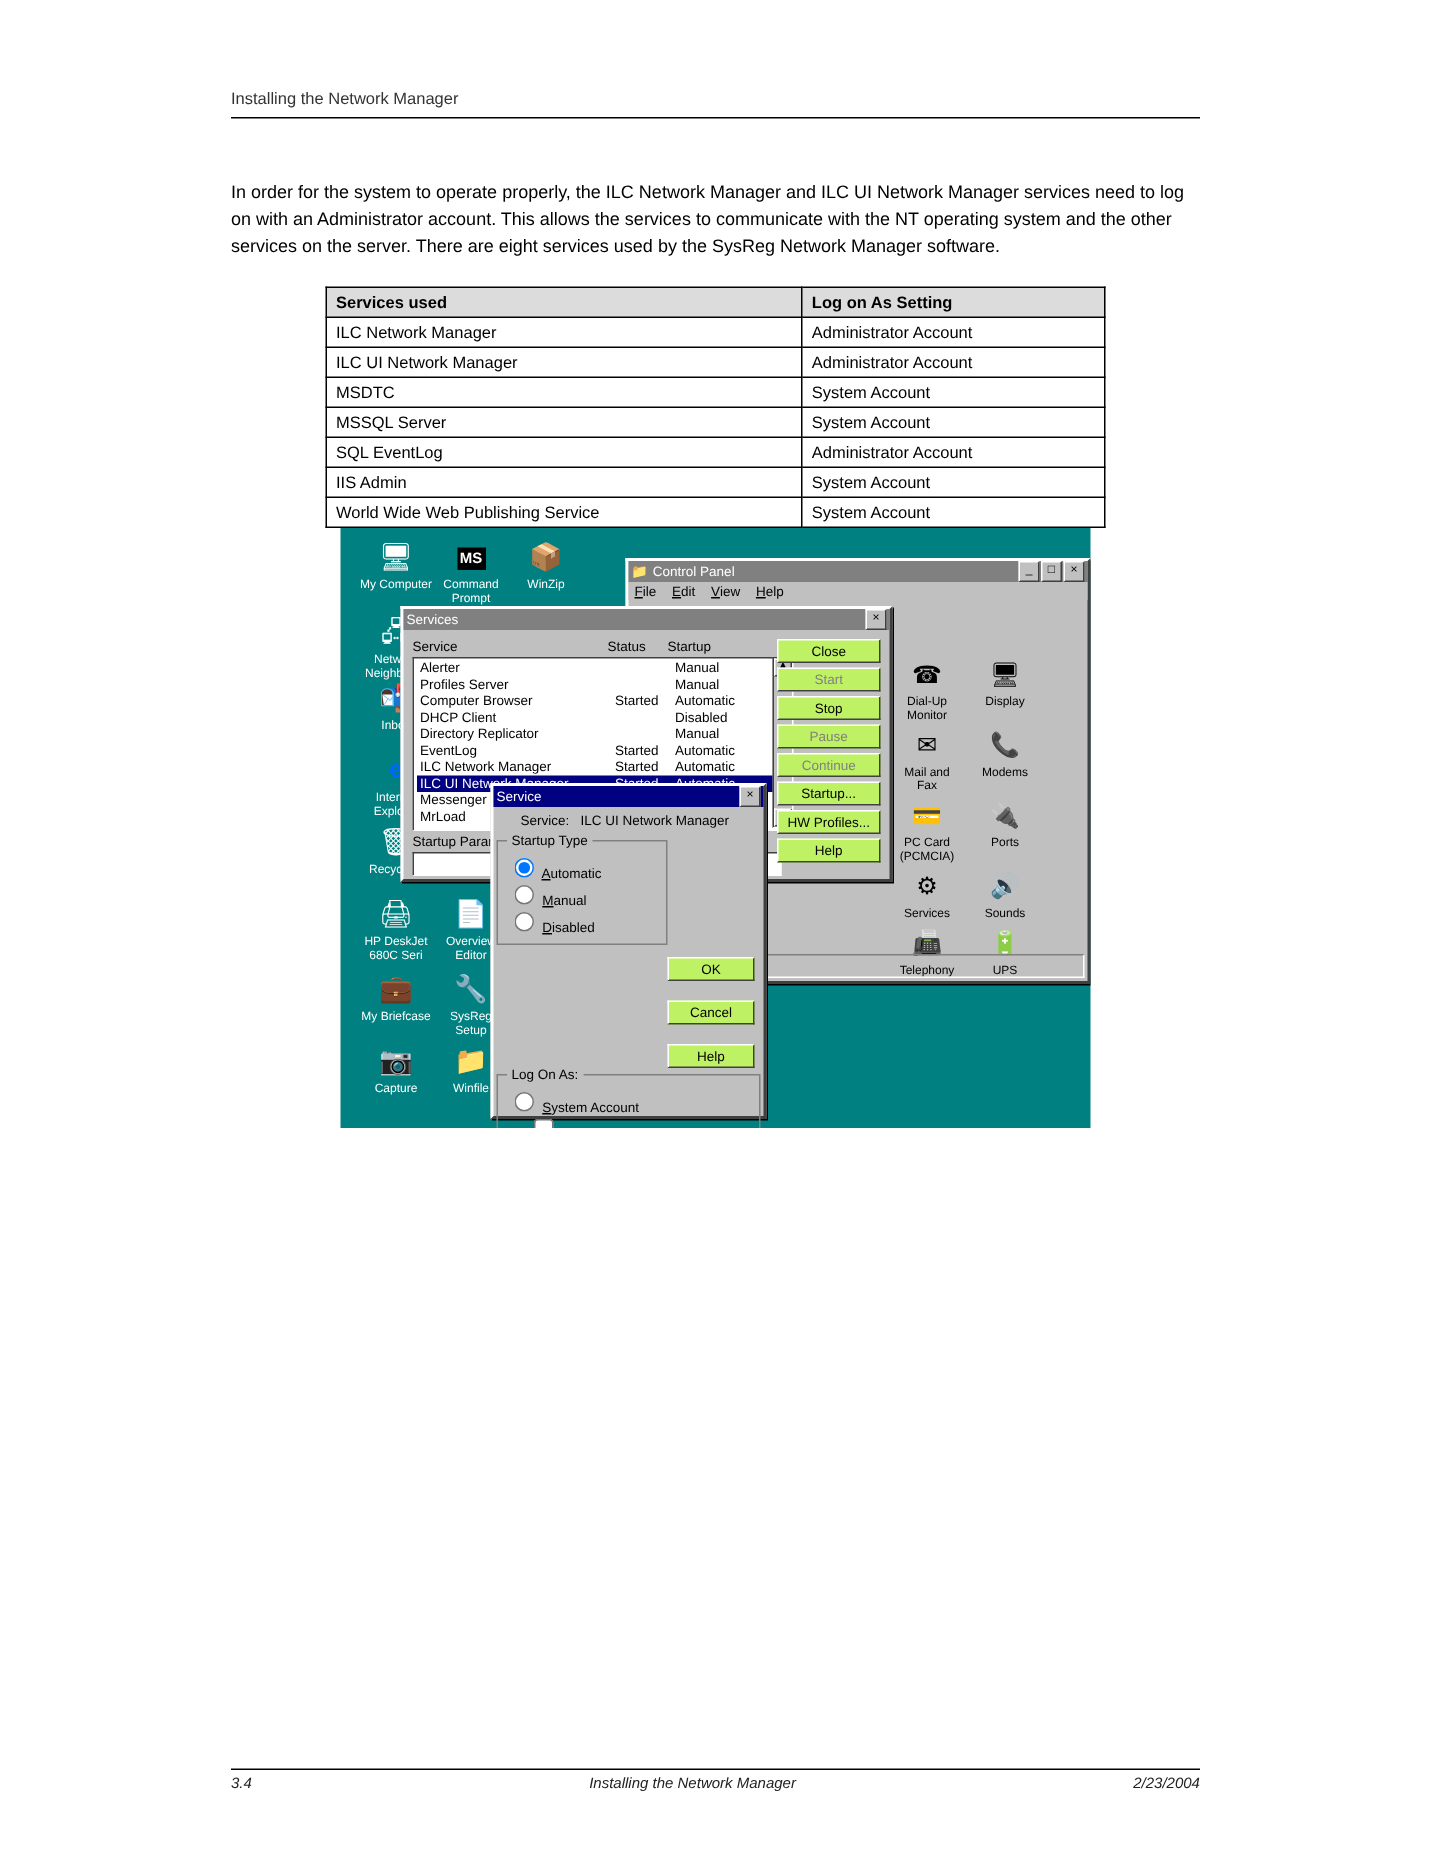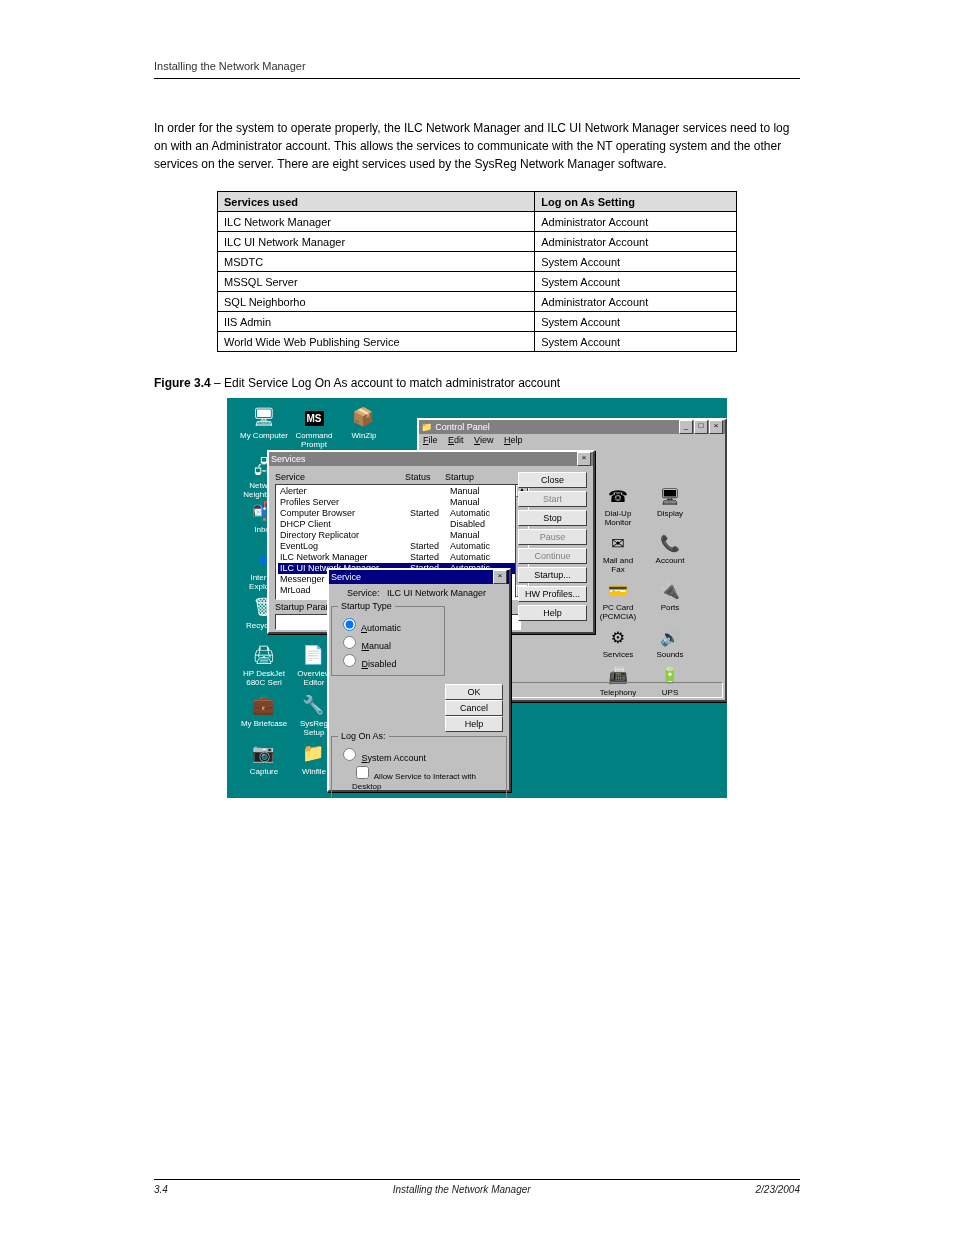--- a/index.html
+++ b/index.html
@@ -30,21 +30,21 @@
   
   .win{position:absolute;background:#c0c0c0;border:2px solid;border-color:#fff #404040 #404040 #fff;box-shadow:1px 1px 0 #000}
   .title{background:#000080;color:#fff;height:14px;line-height:14px;padding:0 2px;font-size:9px;display:flex;align-items:center}
   .title.inactive{background:#808080}
   .title .t-text{flex:1}
   .title .t-btn{width:12px;height:12px;background:#c0c0c0;border:1px solid;border-color:#fff #404040 #404040 #fff;margin-left:1px;color:#000;text-align:center;line-height:10px;font-size:8px}
   .menubar{background:#c0c0c0;padding:1px 4px;font-size:9px}
   .menubar span{margin-right:8px}
   .menubar u{text-decoration:underline}
 
-  .btn{background:#e5e5e5;border:1px solid;border-color:#fff #404040 #404040 #fff;padding:2px 6px;font-size:9px;text-align:center;min-width:44px;display:inline-block}
+  .btn{background:#bef264;border:1px solid;border-color:#fff #404040 #404040 #fff;padding:2px 6px;font-size:9px;text-align:center;min-width:44px;display:inline-block}
   .btn.disabled{color:#808080}
   .field{background:#fff;border:1px solid;border-color:#404040 #fff #fff #404040;padding:1px 2px;font-size:9px;height:12px}
   .group{border:1px solid #808080;position:relative;padding:8px 6px 6px 6px;margin:4px 2px}
   .group>.legend{position:absolute;top:-6px;left:6px;background:#c0c0c0;padding:0 3px;font-size:9px}
 
   .cp-grid{display:flex;flex-wrap:wrap;gap:4px 10px;padding:4px;align-content:flex-start}
   .cp-item{width:42px;text-align:center;font-size:8px;color:#000}
   .cp-item .ci{width:24px;height:24px;margin:0 auto 1px auto;font-size:16px;display:flex;align-items:center;justify-content:center}
 
   .svc-list{position:absolute;font-size:9px}
@@ -86,37 +86,34 @@
         </tr>
         <tr>
           <td>MSDTC</td>
           <td>System Account</td>
         </tr>
         <tr>
           <td>MSSQL Server</td>
           <td>System Account</td>
         </tr>
         <tr>
-          <td>SQL Neighborho</td>
+          <td>SQL EventLog</td>
           <td>Administrator Account</td>
         </tr>
         <tr>
           <td>IIS Admin</td>
           <td>System Account</td>
         </tr>
         <tr>
           <td>World Wide Web Publishing Service</td>
           <td>System Account</td>
         </tr>
       </tbody>
   </table>
 
-  <p class="figure-caption">
-    <b>Figure 3.4</b><span> – Edit Service Log On As account to match administrator account</span>
-  </p>
 
   <div class="screenshot">
     <div id="desk">
         <div class="dsk" style="left: 12px; top: 8px;">
           <div class="ic ic-pc"></div>
           <div>My Computer</div>
         </div>
         <div class="dsk" style="left: 62px; top: 8px;">
           <div class="ic ic-dos"></div>
           <div>Command Prompt</div>
@@ -193,21 +190,21 @@
           <div class="cp-item">
             <div class="ci">🖥</div>
             <div>Display</div>
           </div>
           <div class="cp-item">
             <div class="ci">✉</div>
             <div>Mail and Fax</div>
           </div>
           <div class="cp-item">
             <div class="ci">📞</div>
-            <div>Account</div>
+            <div>Modems</div>
           </div>
           <div class="cp-item">
             <div class="ci">💳</div>
             <div>PC Card (PCMCIA)</div>
           </div>
           <div class="cp-item">
             <div class="ci">🔌</div>
             <div>Ports</div>
           </div>
           <div class="cp-item">
@@ -315,21 +312,21 @@
       <div style="padding:4px 18px;font-size:9px">
         <span>Service:</span>
         &nbsp;&nbsp;<span>ILC UI Network Manager</span>
       </div>
       <div class="group" style="width:100px;float:left">
         <span class="legend">Startup Type</span>
         <label style="display:block;font-size:9px"><input type="radio" checked="" style=""> <u>A</u>utomatic</label>
         <label style="display:block;font-size:9px"><input type="radio" style=""> <u>M</u>anual</label>
         <label style="display:block;font-size:9px"><input type="radio" style=""> <u>D</u>isabled</label>
       </div>
-      <div style="float:right;margin:4px 6px 0 0;display:flex;flex-direction:column;gap:0">
+      <div style="float:right;margin:4px 6px 0 0;display:flex;flex-direction:column;gap:13px">
         <span class="btn">OK</span>
         <span class="btn">Cancel</span>
         <span class="btn">Help</span>
       </div>
       <div style="clear:both"></div>
       <div class="group">
         <span class="legend">Log On As:</span>
         <label style="display:block;font-size:9px"><input type="radio" style=""> <u>S</u>ystem Account</label>
         <label style="display:block;font-size:8px;margin-left:14px"><input type="checkbox" style=""> <span>Allow Service to Interact with Desktop</span></label>
         <div style="height:6px"></div>

